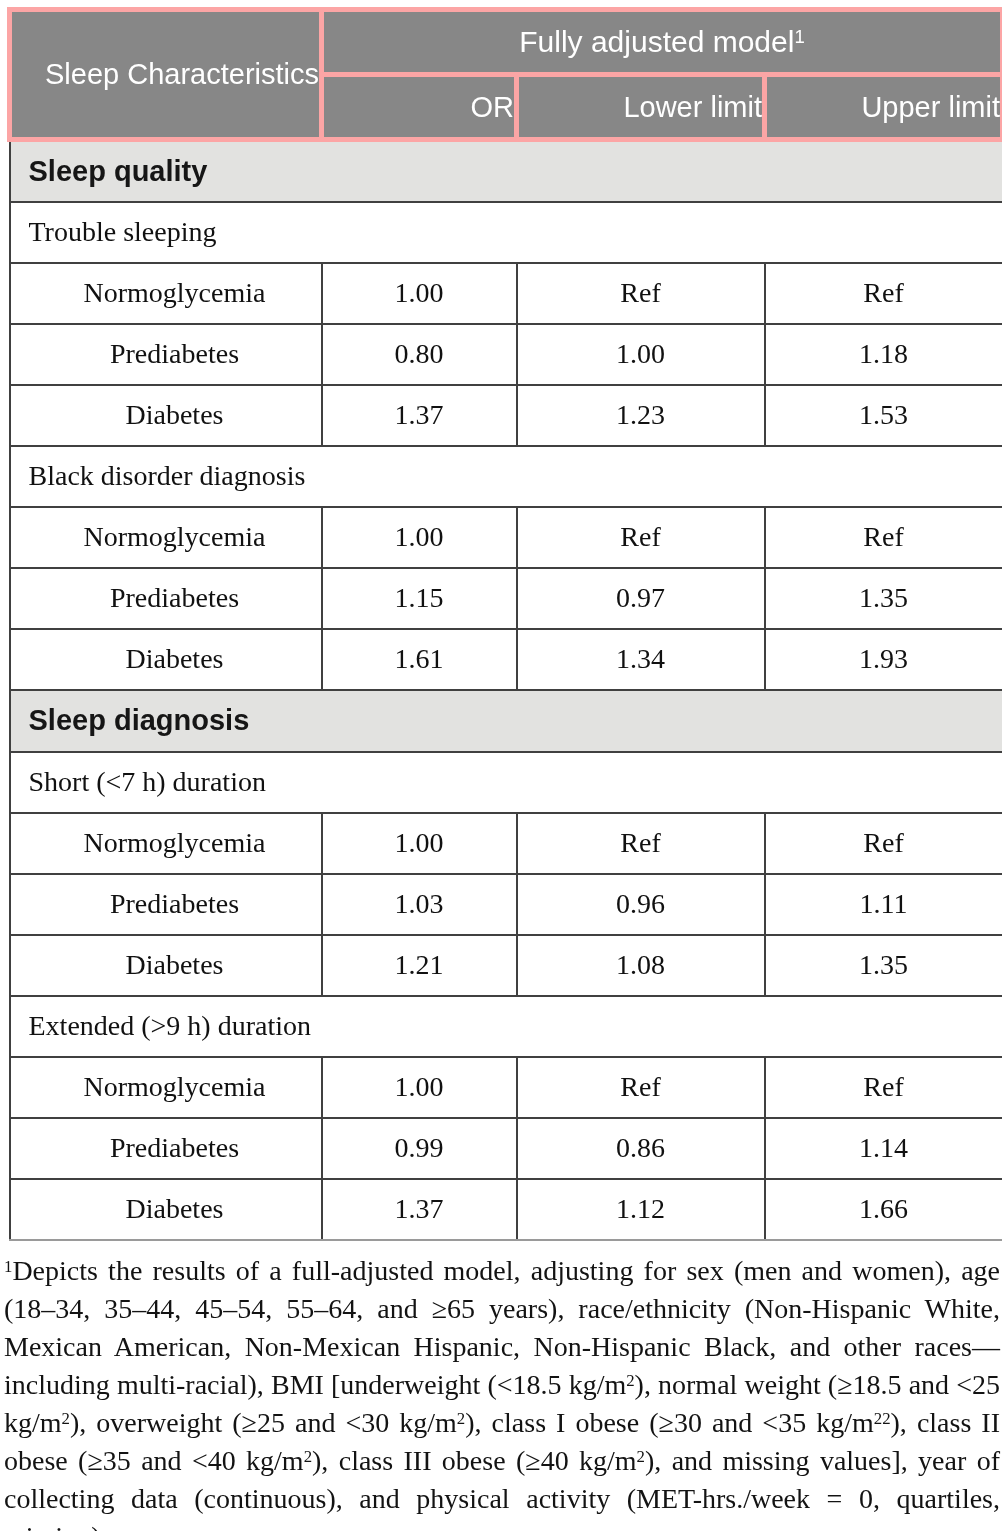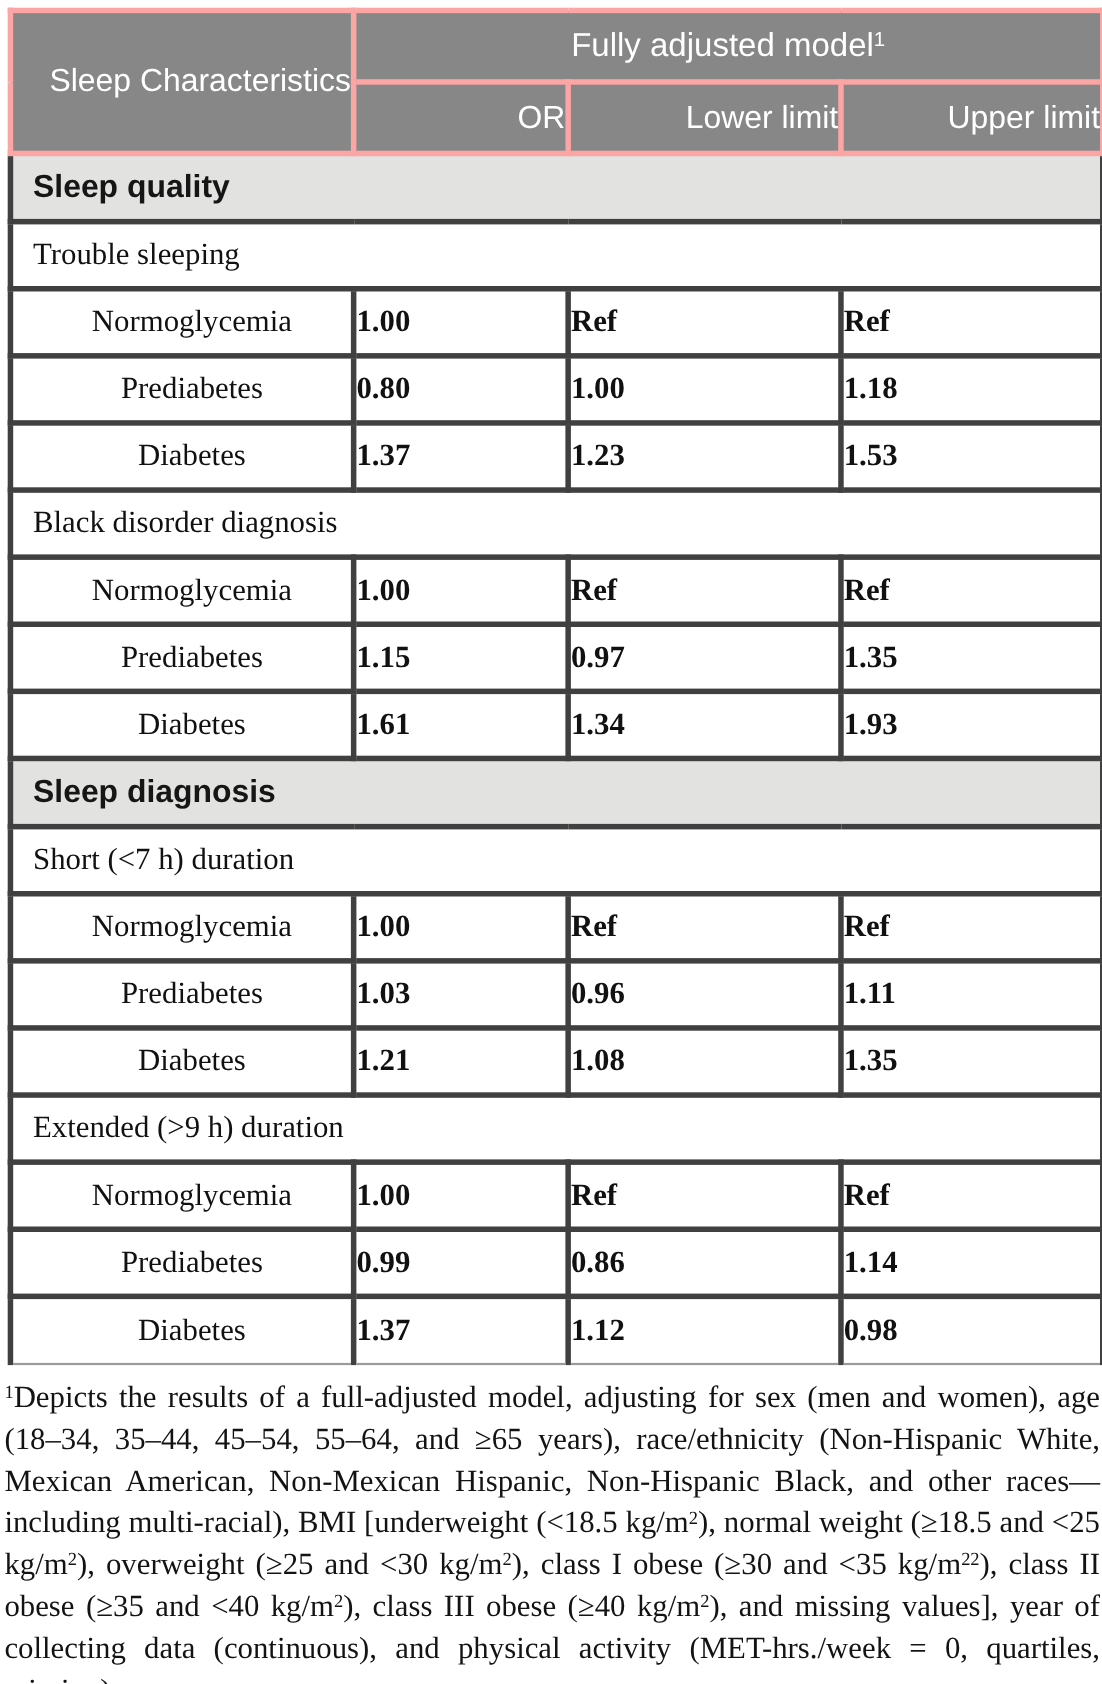--- a/index.html
+++ b/index.html
@@ -42,21 +42,21 @@
   th.th-sub {
     font-size: 29px;
     height: 65px;
     text-align: right;
     vertical-align: middle;
   }
   sup.hdr-sup { font-size: 0.62em; line-height: 0; position: relative; top: -0.5em; vertical-align: baseline; }
 
   
   tbody td {
-    border: 5px solid #404040;
+    border: 2px solid #404040;
     height: 61px;
     font-size: 28px;
     vertical-align: middle;
     background: #ffffff;
   }
   td.section-cell {
     background: #e2e2e0;
     font-family: "Liberation Sans", sans-serif;
     font-weight: 600;
     font-size: 29px;
@@ -67,21 +67,21 @@
   }
   td.subsection-cell {
     text-align: left;
     padding-left: 18px;
     border-radius: 17px;
   }
   td.label-cell {
     text-align: center;
     padding-left: 18px;
   }
-  td.value-cell { text-align: left; font-weight: bold; }
+  td.value-cell { text-align: center; }
   tbody tr:last-child td { border-bottom: 2px solid #9a9a9a; }
 
   
   .footnote {
     margin: 11px 0 0 -3px;
     width: 996px;
     font-size: 28px;
     line-height: 38px;
     text-align: justify;
     color: #131313;
@@ -192,19 +192,19 @@
         <tr>
           <td class="label-cell">Prediabetes</td>
           <td class="value-cell">0.99</td>
           <td class="value-cell">0.86</td>
           <td class="value-cell">1.14</td>
         </tr>
         <tr>
           <td class="label-cell">Diabetes</td>
           <td class="value-cell">1.37</td>
           <td class="value-cell">1.12</td>
-          <td class="value-cell">0.98</td>
+          <td class="value-cell">1.66</td>
         </tr>
       </tbody>
   </table>
 
   <p class="footnote" id="footnote"><sup>1</sup><span>Depicts the results of a full-adjusted model, adjusting for sex (men and women), age (18–34, 35–44, 45–54, 55–64, and ≥65 years), race/ethnicity (Non-Hispanic White, Mexican American, Non-Mexican Hispanic, Non-Hispanic Black, and other races—including multi-racial), BMI [underweight (&lt;18.5 kg/m</span><sup>2</sup><span>), normal weight (≥18.5 and &lt;25 kg/m</span><sup>2</sup><span>), overweight (≥25 and &lt;30 kg/m</span><sup>2</sup><span>), class I obese (≥30 and &lt;35 kg/m</span><sup>22</sup><span>), class II obese (≥35 and &lt;40 kg/m</span><sup>2</sup><span>), class III obese (≥40 kg/m</span><sup>2</sup><span>), and missing values], year of collecting data (continuous), and physical activity (MET-hrs./week = 0, quartiles, missing).</span></p>
 </div>
 
 </body></html>

